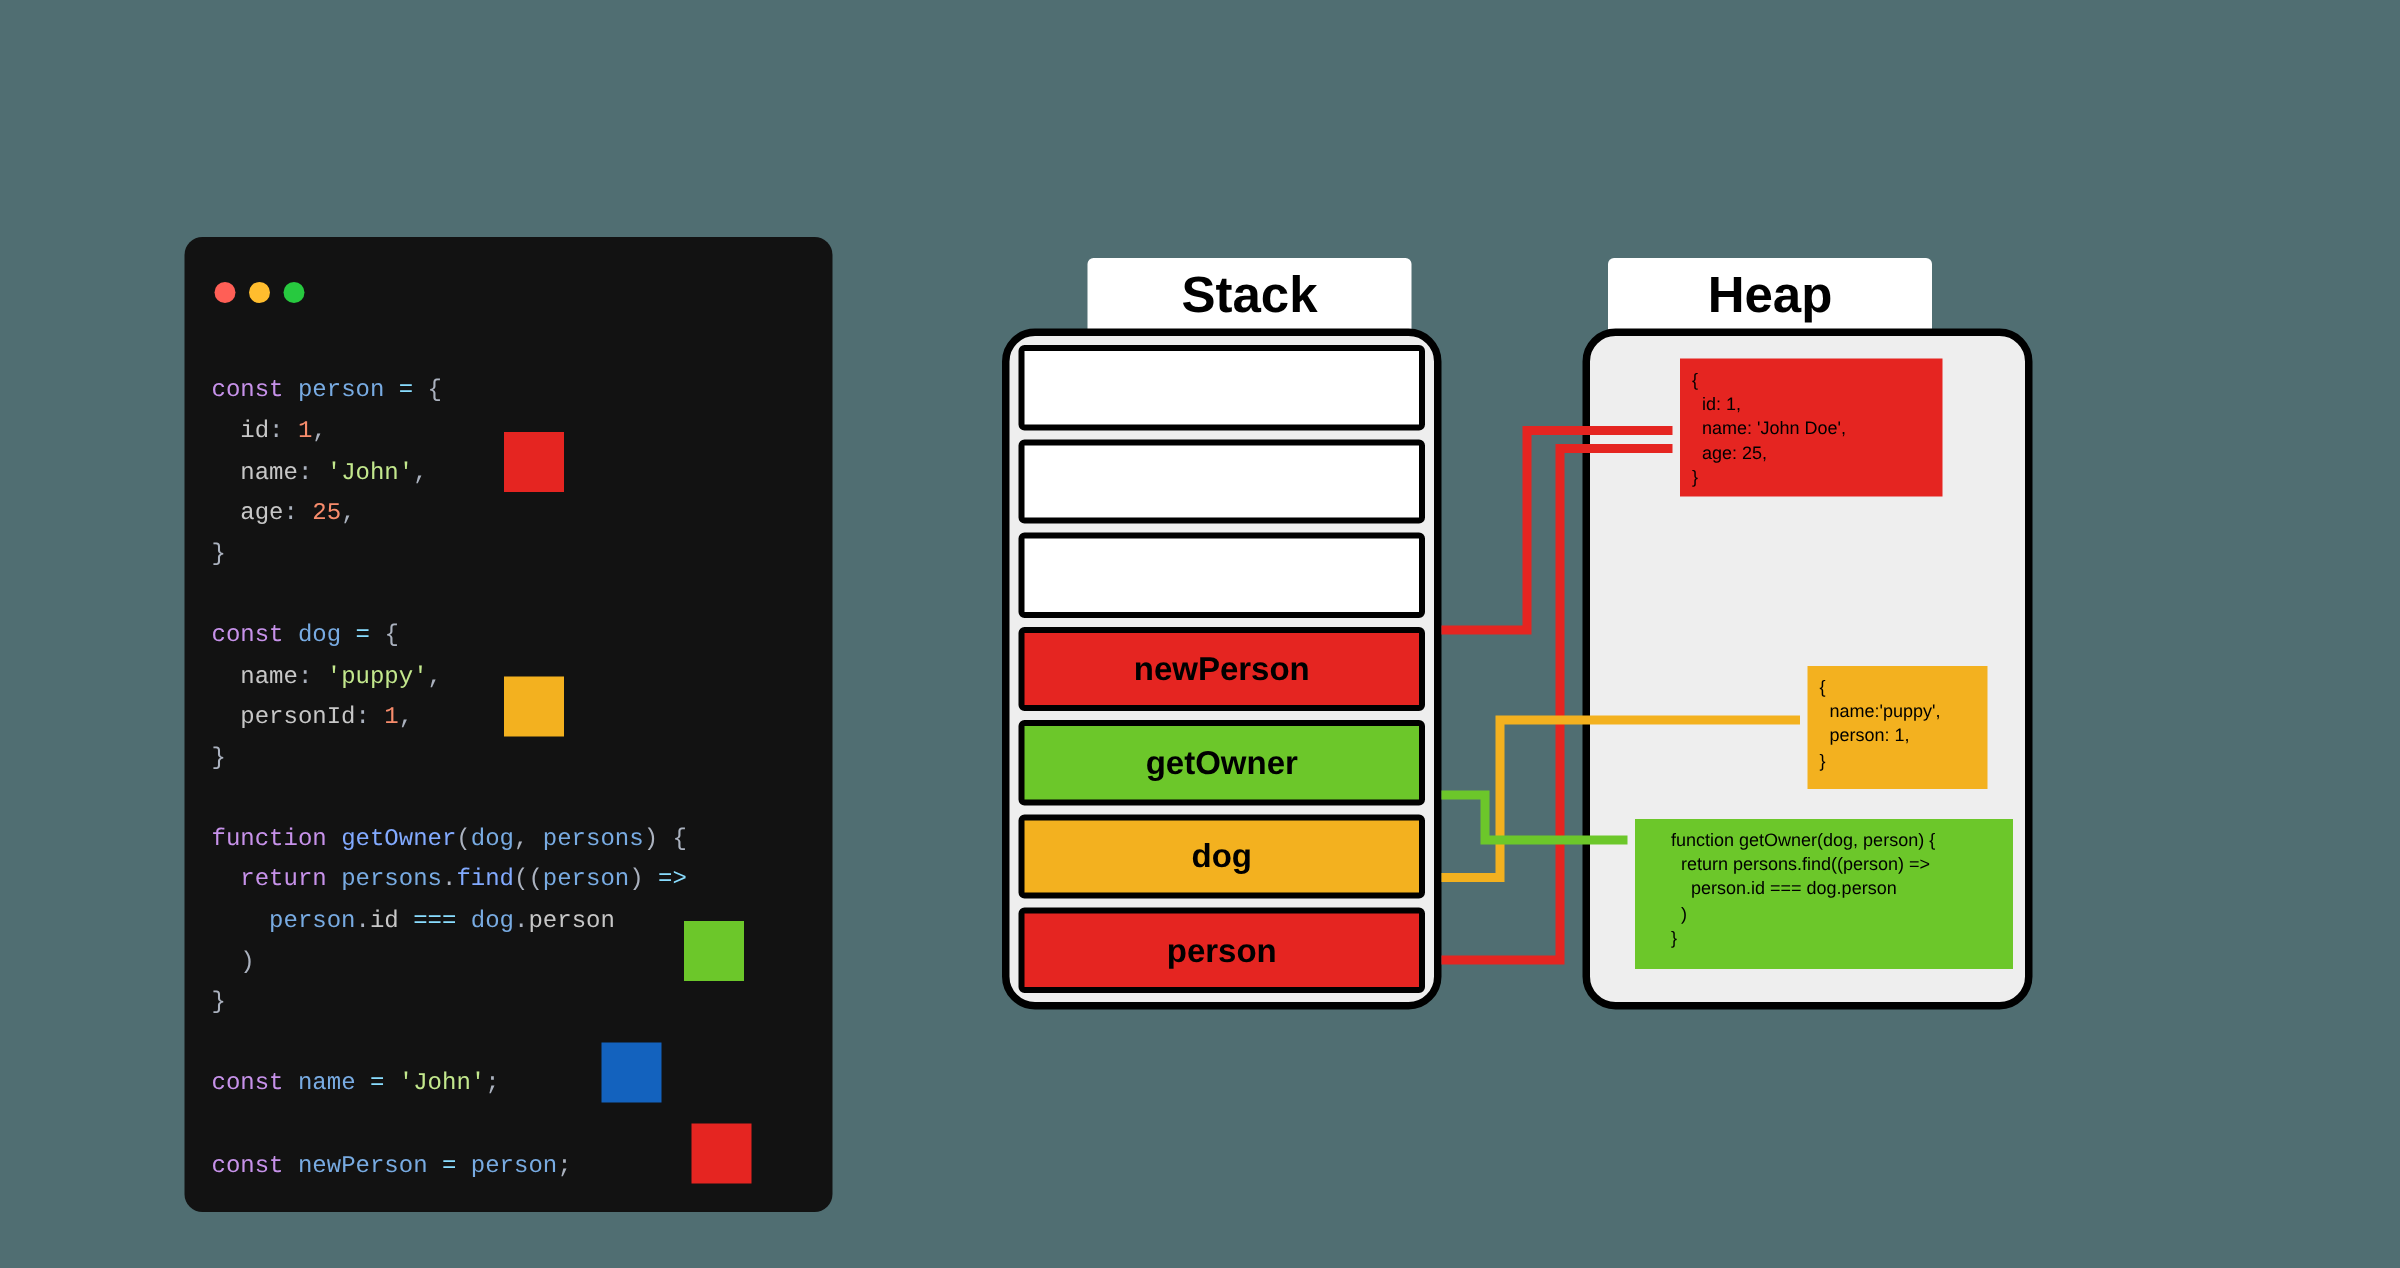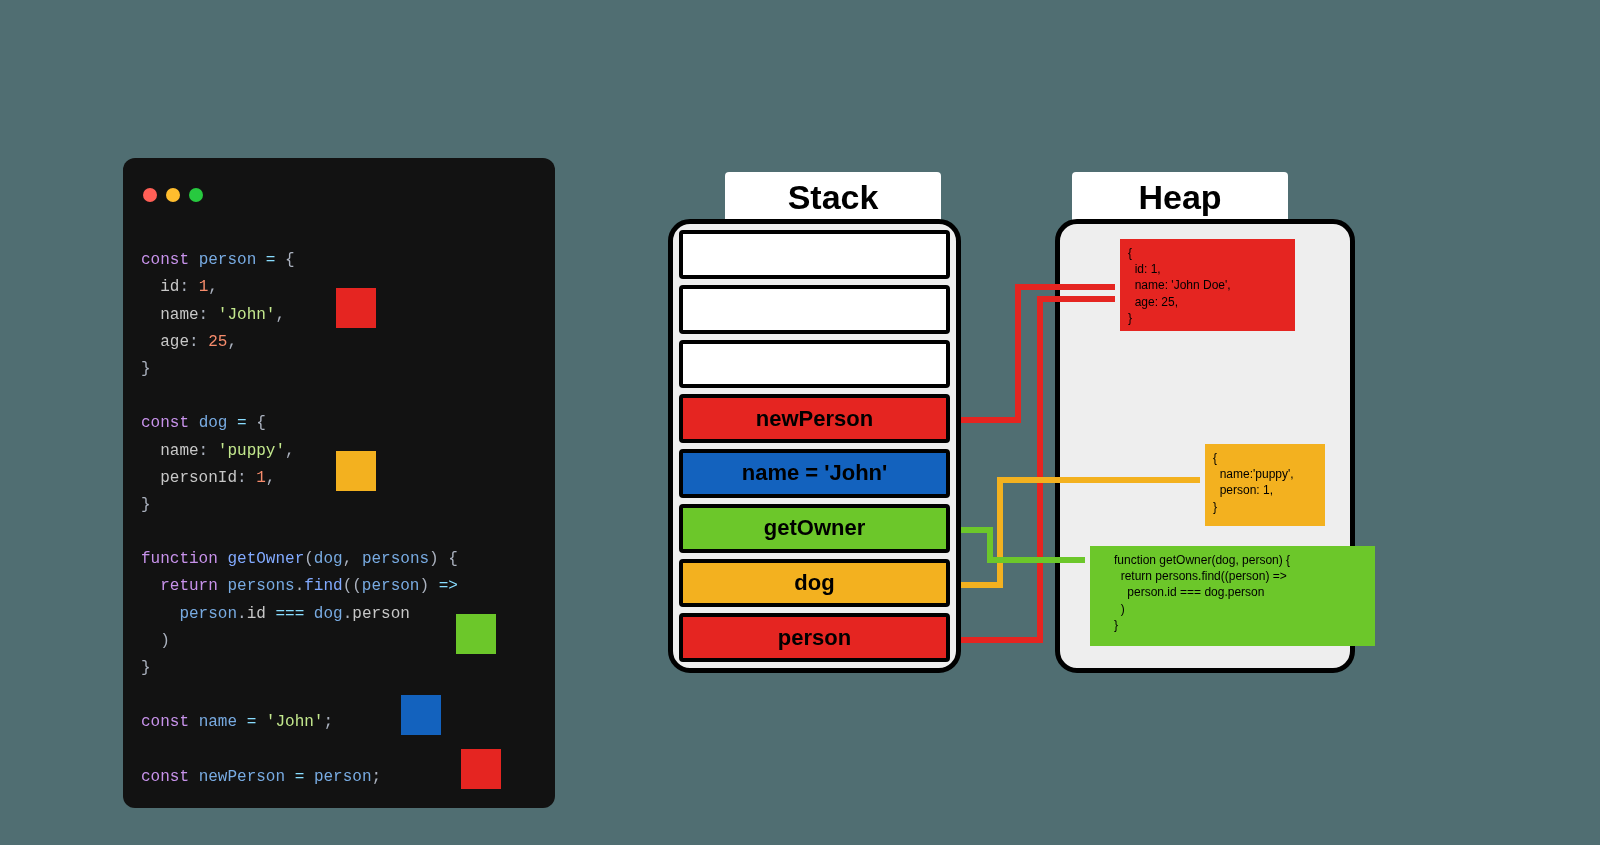--- a/index.html
+++ b/index.html
@@ -107,21 +107,21 @@
     position: absolute;
     font-family: -apple-system, Helvetica, Arial, sans-serif;
     font-size: 12px;
     line-height: 1.35;
     color: #000;
     padding: 6px 8px;
     white-space: pre;
   }
   .obj-red    { background: #e52521; left: 60px; top: 15px;  width: 175px; height: 92px; }
   .obj-orange { background: #f3b11f; left: 145px; top: 220px; width: 120px; height: 82px; }
-  .obj-green  { background: #6cc72a; left: 30px;  top: 322px; width: 285px; height: 100px; padding-left: 24px; }
+  .obj-green  { background: #6cc72a; left: 30px;  top: 322px; width: 252px; height: 100px; padding-left: 24px; }
 
   svg.connectors {
     position: absolute;
     left: 0; top: 0;
     width: 1600px; height: 845px;
     pointer-events: none;
   }
 </style>
 </head>
 <body>
@@ -160,21 +160,20 @@
 <div class="sq" style="background:#e52521; left:320px; top:529px;"></div>
   </div>
 </div>
 
 <div class="stack-title">Stack</div>
 <div class="stack-box">
   <div class="stack-row"></div>
   <div class="stack-row"></div>
   <div class="stack-row"></div>
   <div class="stack-row row-red">newPerson</div>
-  <div class="stack-row row-blue">name = 'John'</div>
   <div class="stack-row row-green">getOwner</div>
   <div class="stack-row row-orange">dog</div>
   <div class="stack-row row-red">person</div>
 </div>
 
 <div class="heap-title">Heap</div>
 <div class="heap-box">
   <div class="heap-obj obj-red">{
   id: 1,
   name: 'John Doe',

